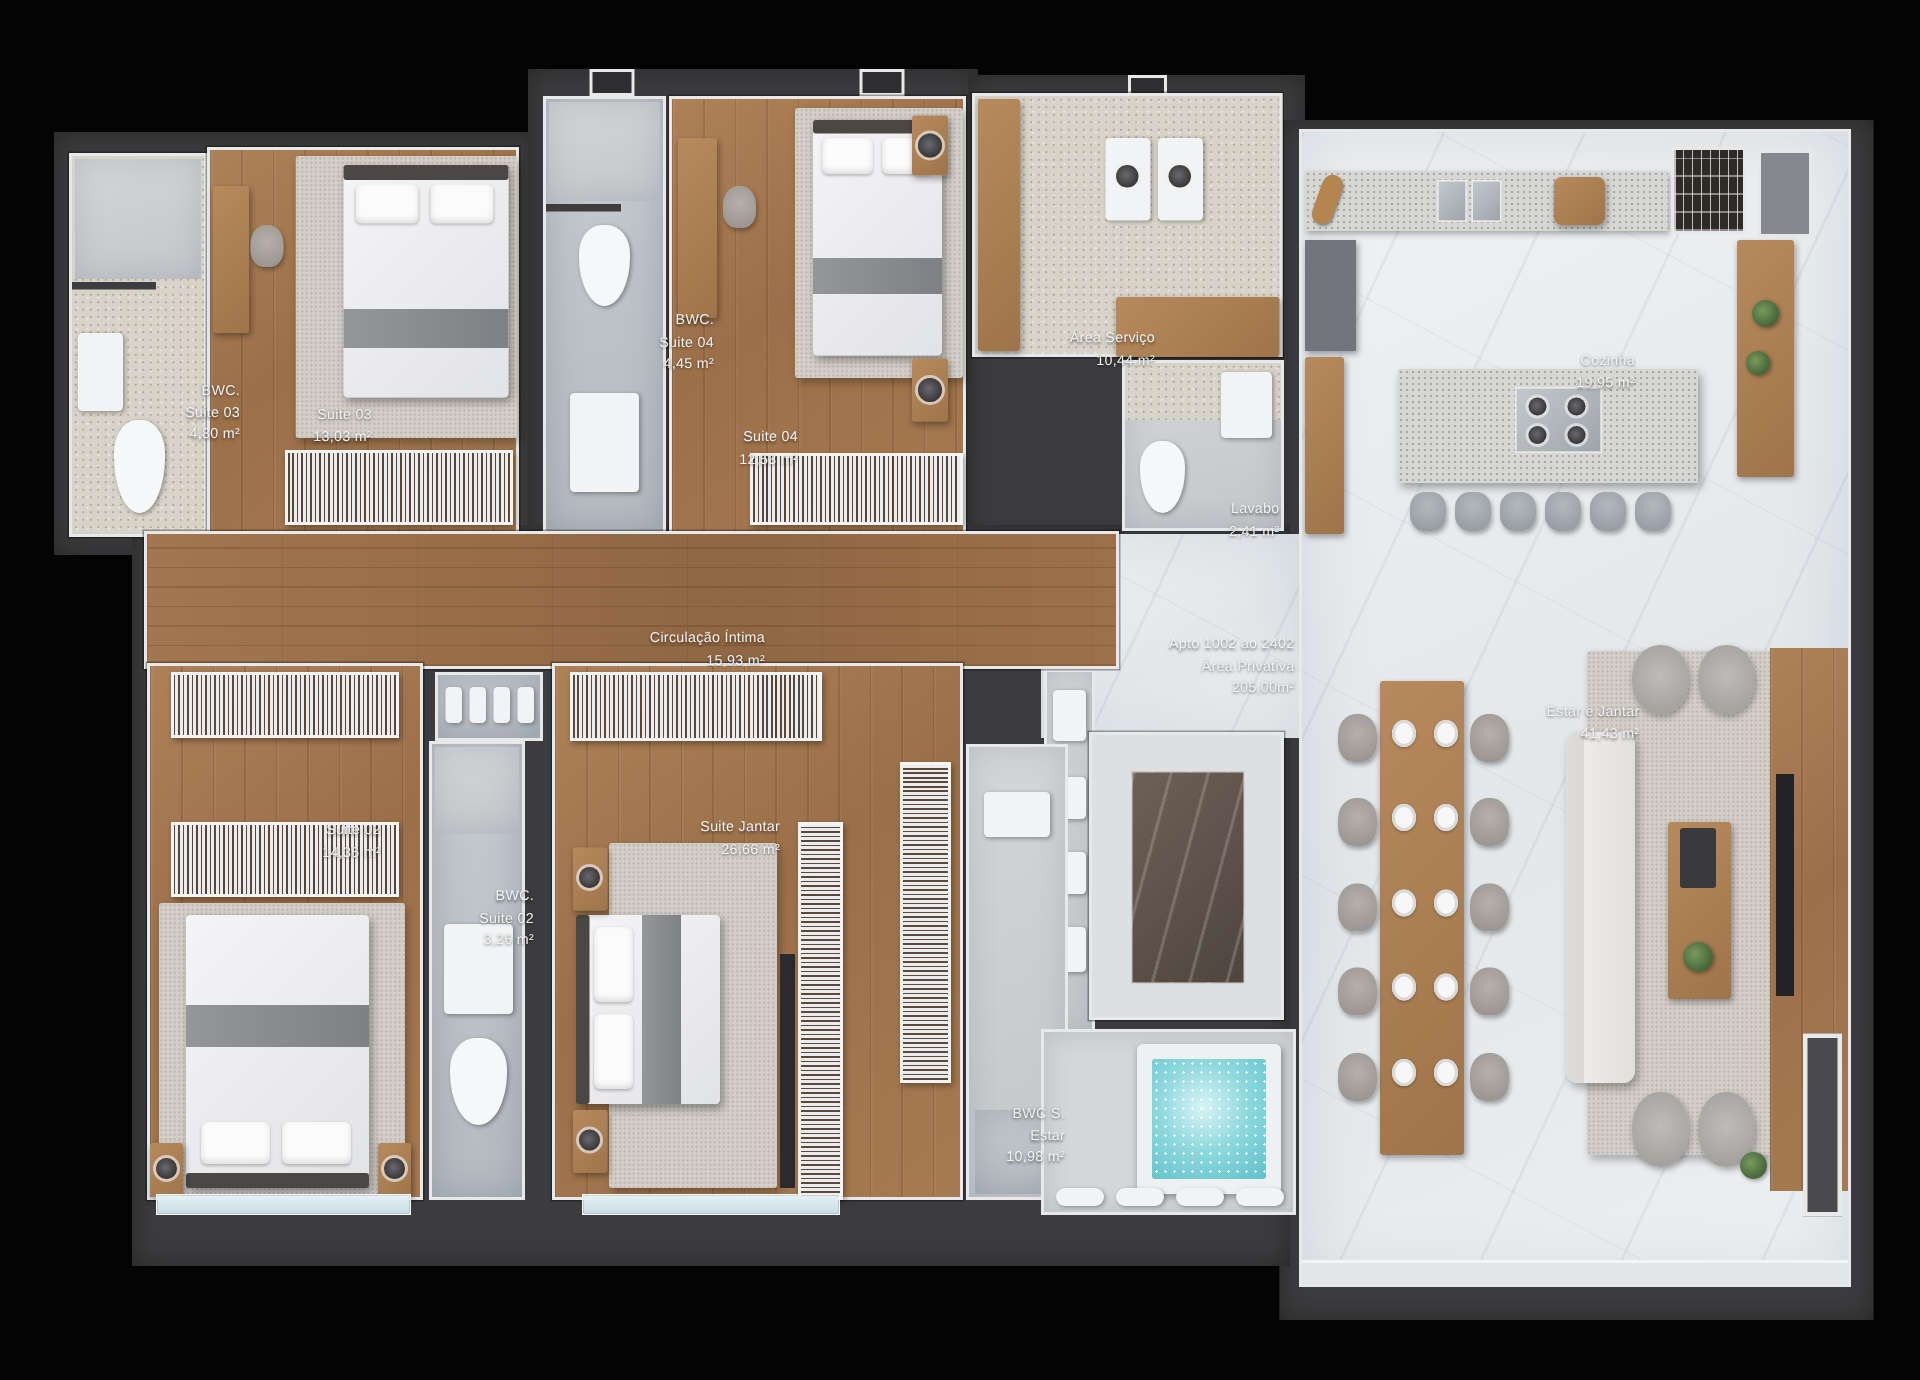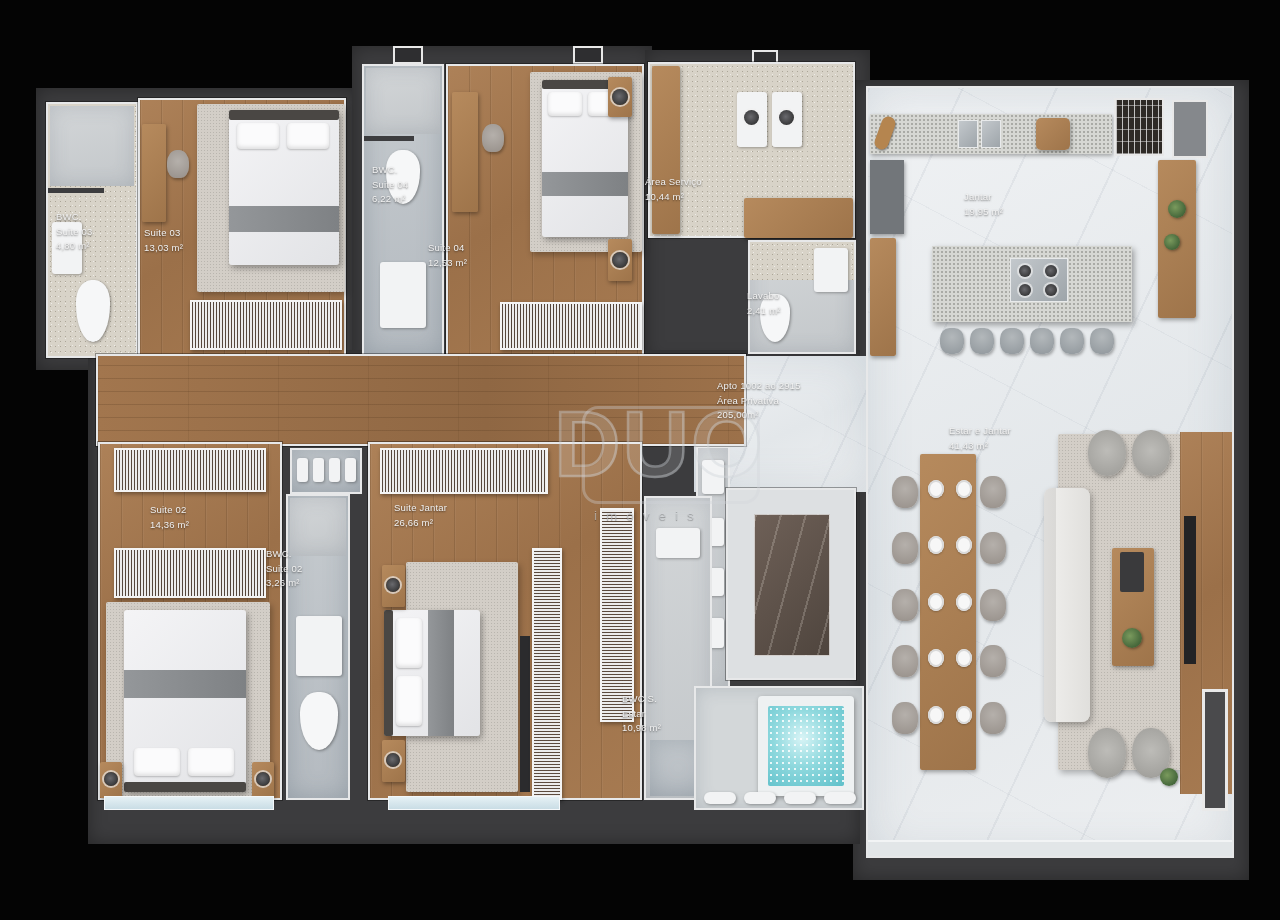--- a/index.html
+++ b/index.html
@@ -60,22 +60,22 @@
   .armchair{background:radial-gradient(circle at 50% 45%,#bdbcb8,#9b9a96);border-radius:48%;
       box-shadow:1px 2px 4px rgba(0,0,0,0.3);}
   .water{background-image:radial-gradient(rgba(255,255,255,0.85) 0.7px,transparent 0.9px),
       radial-gradient(circle at 45% 40%,#d8f4f6,#8fd9de 45%,#5fc0ca);
       background-size:6px 6px,100% 100%;border-radius:2px;}
   .window{background:linear-gradient(#e6f1f5,#c9dde5);border:1px solid #f4f8fa;}
   .vent{background:#2e2e30;border:2px solid #e8e8e8;}
   .winerack{background:#2e2a26;border:2px solid #e8e8e8;
       background-image:repeating-linear-gradient(90deg,rgba(230,230,230,0.8) 0 1px,transparent 1px 6px),
       repeating-linear-gradient(0deg,rgba(230,230,230,0.5) 0 1px,transparent 1px 12px);}
-  .lbl{position:absolute;color:#f1f1f1;font-size:9.5px;line-height:1.55;text-align:left;
-      text-shadow:0 1px 2px rgba(0,0,0,0.55);letter-spacing:0.2px;z-index:40;}
+  .lbl{position:absolute;color:#f1f1f1;font-size:9.5px;line-height:1.55;text-align:right;
+      text-shadow:0 1px 2px rgba(0,0,0,0.55);letter-spacing:0.2px;z-index:40;margin-top:44px;}
   .lbl span{display:block;}
   .wm{position:absolute;left:548px;top:400px;width:230px;height:140px;z-index:50;}
   .wm-box{position:absolute;left:34px;top:6px;width:172px;height:92px;border:3px solid rgba(208,212,218,0.35);
       border-radius:16px;}
   .wm-text{position:absolute;left:6px;top:-2px;font-weight:bold;font-size:92px;line-height:1;
       color:rgba(255,255,255,0.05);-webkit-text-stroke:2.5px rgba(208,212,218,0.42);letter-spacing:2px;
       text-shadow:1px 1px 1px rgba(255,255,255,0.10);}
   .wm-sub{position:absolute;left:46px;top:108px;letter-spacing:9px;font-size:13.5px;
       color:rgba(215,218,222,0.55);text-shadow:0 1px 1px rgba(0,0,0,0.3);}
 </style>
@@ -319,40 +319,44 @@
     <span>Suite 03</span>
     <span>4,80 m²</span>
   </div>
   <div class="lbl" style="left:144px;top:226px;width:104px;">
     <span>Suite 03</span>
     <span>13,03 m²</span>
   </div>
   <div class="lbl" style="left:372px;top:163px;width:104px;">
     <span>BWC.</span>
     <span>Suite 04</span>
-    <span>6,22 m²</span>
+    <span>4,45 m²</span>
   </div>
   <div class="lbl" style="left:428px;top:241px;width:104px;">
     <span>Suite 04</span>
     <span>12,53 m²</span>
   </div>
   <div class="lbl" style="left:645px;top:175px;width:125px;">
     <span>Área Serviço</span>
     <span>10,44 m²</span>
   </div>
   <div class="lbl" style="left:747px;top:289px;width:106px;">
     <span>Lavabo</span>
     <span>2,41 m²</span>
   </div>
   <div class="lbl" style="left:964px;top:190px;width:126px;">
-    <span>Jantar</span>
+    <span>Cozinha</span>
     <span>19,95 m²</span>
   </div>
+  <div class="lbl" style="left:346px;top:375px;width:164px;">
+    <span>Circulação Íntima</span>
+    <span>15,93 m²</span>
+  </div>
   <div class="lbl" style="left:717px;top:379px;width:146px;">
-    <span>Apto 1002 ao 2915</span>
+    <span>Apto 1002 ao 2402</span>
     <span>Área Privativa</span>
     <span>205,00m²</span>
   </div>
   <div class="lbl" style="left:949px;top:424px;width:144px;">
     <span>Estar e Jantar</span>
     <span>41,43 m²</span>
   </div>
   <div class="lbl" style="left:150px;top:503px;width:104px;">
     <span>Suite 02</span>
     <span>14,36 m²</span>
@@ -365,19 +369,14 @@
   <div class="lbl" style="left:394px;top:501px;width:126px;">
     <span>Suite Jantar</span>
     <span>26,66 m²</span>
   </div>
   <div class="lbl" style="left:622px;top:692px;width:88px;">
     <span>BWC S.</span>
     <span>Estar</span>
     <span>10,98 m²</span>
   </div>
 
-  <div class="wm">
-    <div class="wm-box"></div>
-    <div class="wm-text">DUO</div>
-    <div class="wm-sub">imóveis</div>
-  </div>
 
 </div>
 
 </body></html>

